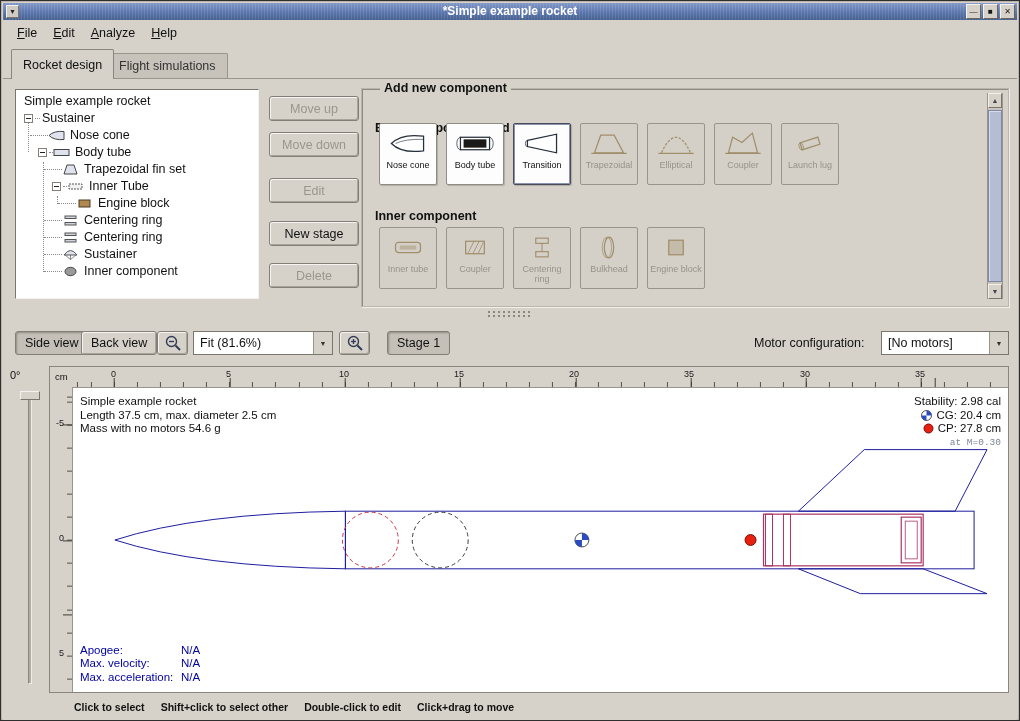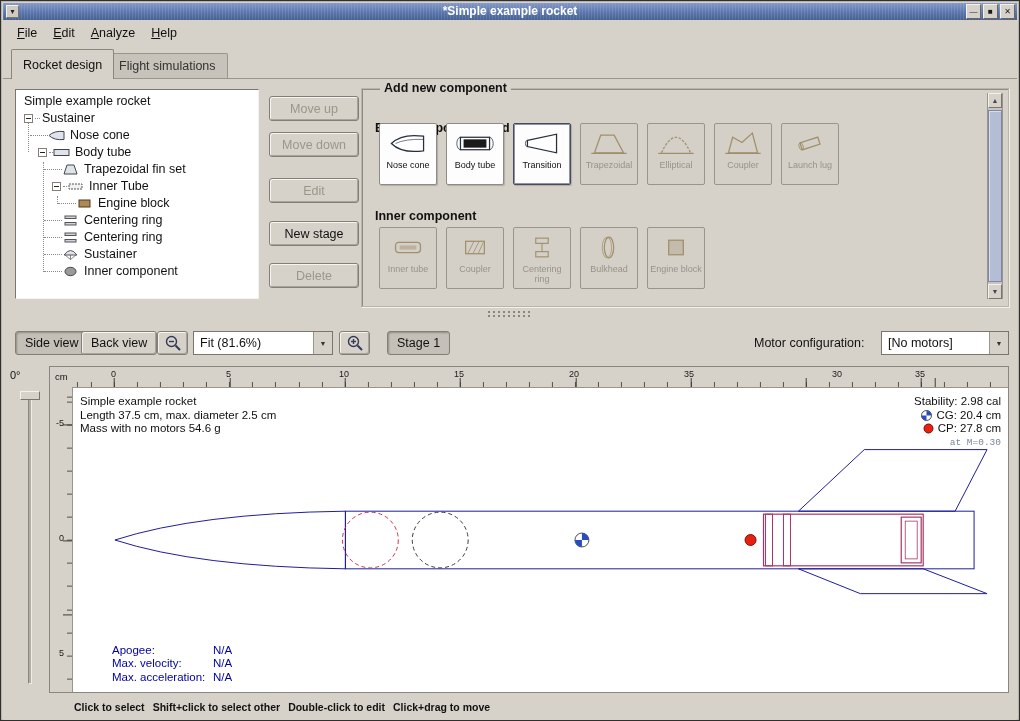--- a/index.html
+++ b/index.html
@@ -88,25 +88,25 @@
   .tmajor{position:absolute;left:0;right:0;bottom:0;height:9px;background-image:repeating-linear-gradient(to right,#3c3a34 0,#3c3a34 1px,transparent 1px,transparent 115.3px);background-position-x:-73.3px;}
   .lminor{position:absolute;top:0;bottom:0;right:0;width:5px;background-image:repeating-linear-gradient(to bottom,#55514a 0,#55514a 1px,transparent 1px,transparent 23.06px);background-position-y:14.64px;}
   .lmajor{position:absolute;top:0;bottom:0;right:0;width:9px;background-image:repeating-linear-gradient(to bottom,#3c3a34 0,#3c3a34 1px,transparent 1px,transparent 115.3px);background-position-y:-77.6px;}
   .canvas{position:absolute;left:22px;top:20px;right:0;bottom:0;background:#fff;border-left:1px solid #9a958c;border-top:1px solid #9a958c;}
   .canvas svg.draw{position:absolute;inset:0;width:100%;height:100%;}
   .infoblock{position:absolute;left:7px;top:7px;font-size:11.5px;line-height:13.5px;color:#101010;}
   .legend{position:absolute;right:7px;top:7px;font-size:11.5px;line-height:13.5px;text-align:right;color:#101010;}
   .legend .lrow{display:flex;justify-content:flex-end;align-items:center;gap:4px;}
   .legend .mach{font-size:9.5px;color:#7b8698;font-family:Liberation Mono, monospace;}
   .results{position:absolute;left:7px;bottom:8px;font-size:11.5px;line-height:13.5px;color:#0000a0;}
-  .results .rrow{display:flex;margin-left:32px;}
+  .results .rrow{display:flex;}
   .results .rlab{width:101px;}
 
   
-  .statusbar{position:absolute;left:2px;right:2px;top:692px;height:27px;background:#d6d2ca;display:flex;align-items:center;padding-left:71px;gap:8px;}
+  .statusbar{position:absolute;left:2px;right:2px;top:692px;height:27px;background:#d6d2ca;display:flex;align-items:center;padding-left:71px;gap:16px;}
   .statusbar span{font-size:10.5px;font-weight:bold;}
 </style>
 </head>
 <body>
 
 <div class="window">
 
   <div class="titlebar">
     <div class="texture"></div>
     <div class="sysicon">▾</div>
@@ -409,21 +409,21 @@
 
       <div class="rulertop">
         <div class="tminor"></div>
           <div class="tmajor"></div>
         <span class="rnum" style="left:39px">0</span>
         <span class="rnum" style="left:154px">5</span>
         <span class="rnum" style="left:267px">10</span>
         <span class="rnum" style="left:382px">15</span>
         <span class="rnum" style="left:497px">20</span>
         <span class="rnum" style="left:612px">35</span>
-        <span class="rnum" style="left:760px">30</span>
+        <span class="rnum" style="left:728px">30</span>
         <span class="rnum" style="left:843px">35</span>
       </div>
 
       <div class="rulerleft">
         <div class="lminor"></div>
           <div class="lmajor"></div>
         <span class="lnum" style="top:31px">-5</span>
         <span class="lnum" style="top:146px">0</span>
         <span class="lnum" style="top:261px">5</span>
       </div>

